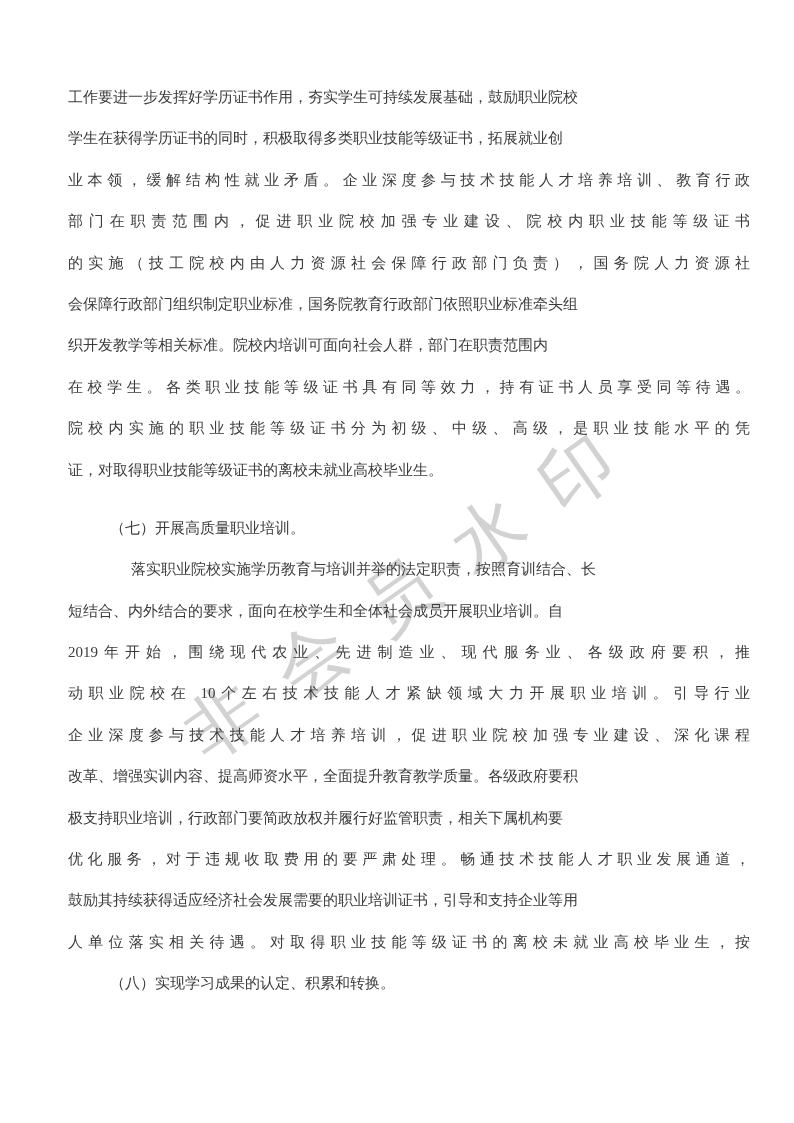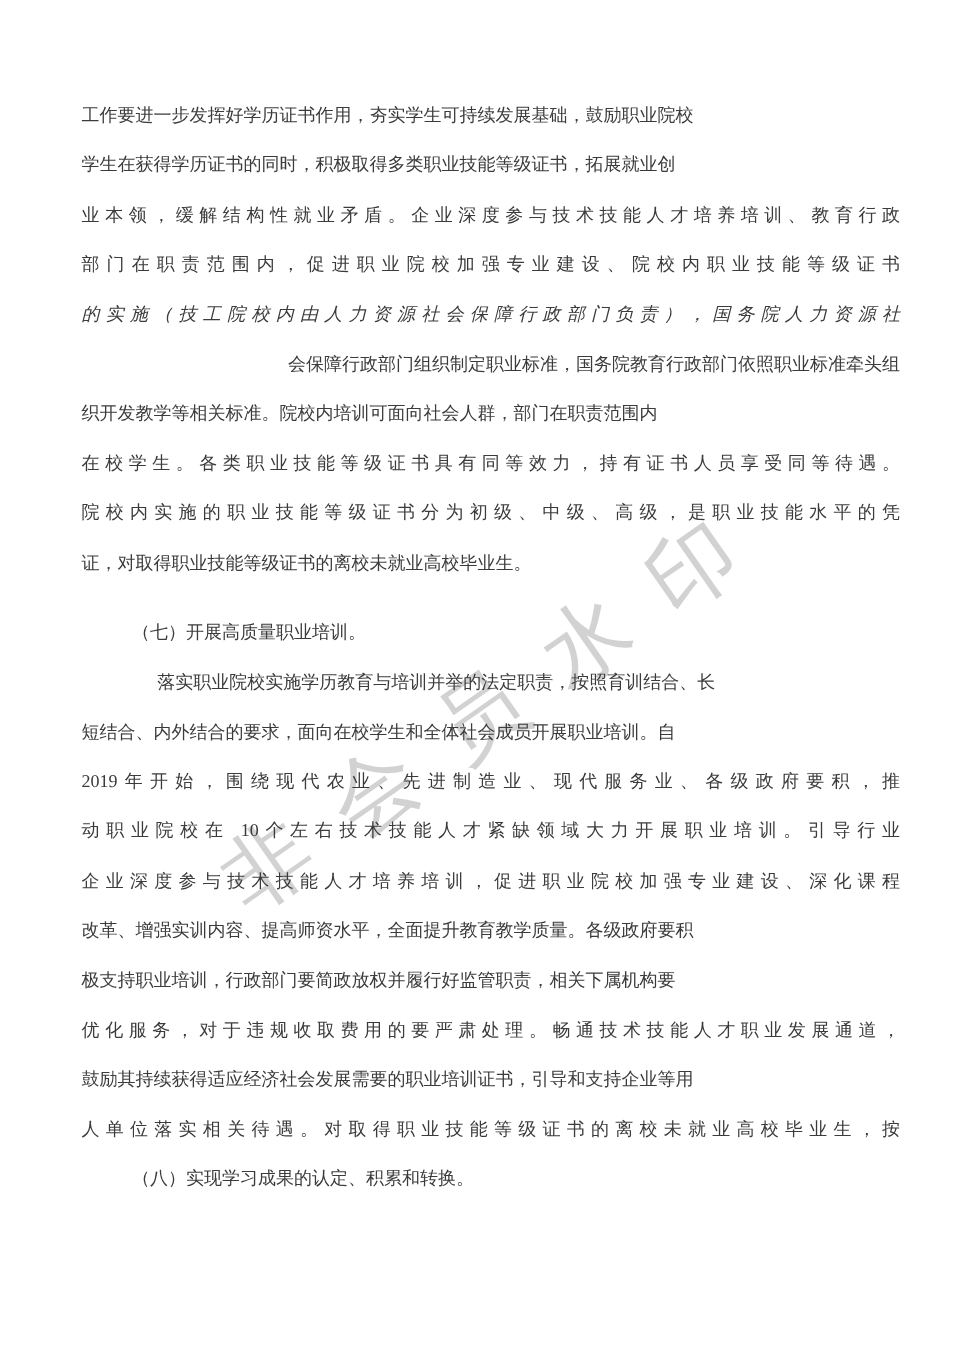--- a/index.html
+++ b/index.html
@@ -53,22 +53,22 @@
 </head>
 <body>
 
 <div class="page">
   <div class="watermark" style="color: rgb(210, 210, 210); transform: translate(-50%, -50%) rotate(-35deg);">非会员水印</div>
   <div class="doc-body" style="color: rgb(59, 59, 59);">
       <div class="doc-line" style="text-indent: 0px;">工作要进一步发挥好学历证书作用，夯实学生可持续发展基础，鼓励职业院校</div>
       <div class="doc-line" style="text-indent: 0px;">学生在获得学历证书的同时，积极取得多类职业技能等级证书，拓展就业创</div>
       <div class="doc-line j" style="text-indent: 0px;">业本领，缓解结构性就业矛盾。企业深度参与技术技能人才培养培训、教育行政</div>
       <div class="doc-line j" style="text-indent: 0px;">部门在职责范围内，促进职业院校加强专业建设、院校内职业技能等级证书</div>
-      <div class="doc-line j" style="text-indent: 0px; font-style: italic;">的实施（技工院校内由人力资源社会保障行政部门负责），国务院人力资源社</div>
-      <div class="doc-line" style="text-indent: 0px; text-align: right;">会保障行政部门组织制定职业标准，国务院教育行政部门依照职业标准牵头组</div>
+      <div class="doc-line j" style="text-indent: 0px;">的实施（技工院校内由人力资源社会保障行政部门负责），国务院人力资源社</div>
+      <div class="doc-line" style="text-indent: 0px;">会保障行政部门组织制定职业标准，国务院教育行政部门依照职业标准牵头组</div>
       <div class="doc-line" style="text-indent: 0px;">织开发教学等相关标准。院校内培训可面向社会人群，部门在职责范围内</div>
       <div class="doc-line j" style="text-indent: 0px;">在校学生。各类职业技能等级证书具有同等效力，持有证书人员享受同等待遇。</div>
       <div class="doc-line j" style="text-indent: 0px;">院校内实施的职业技能等级证书分为初级、中级、高级，是职业技能水平的凭</div>
       <div class="doc-line" style="text-indent: 0px;">证，对取得职业技能等级证书的离校未就业高校毕业生。</div>
       <div class="doc-line sec" style="text-indent: 42px;">（七）开展高质量职业培训。</div>
       <div class="doc-line" style="text-indent: 63px;">落实职业院校实施学历教育与培训并举的法定职责，按照育训结合、长</div>
       <div class="doc-line" style="text-indent: 0px;">短结合、内外结合的要求，面向在校学生和全体社会成员开展职业培训。自</div>
       <div class="doc-line j" style="text-indent: 0px;">2019年开始，围绕现代农业、先进制造业、现代服务业、各级政府要积，推</div>
       <div class="doc-line j" style="text-indent: 0px;">动职业院校在 10个左右技术技能人才紧缺领域大力开展职业培训。引导行业</div>
       <div class="doc-line j" style="text-indent: 0px;">企业深度参与技术技能人才培养培训，促进职业院校加强专业建设、深化课程</div>

